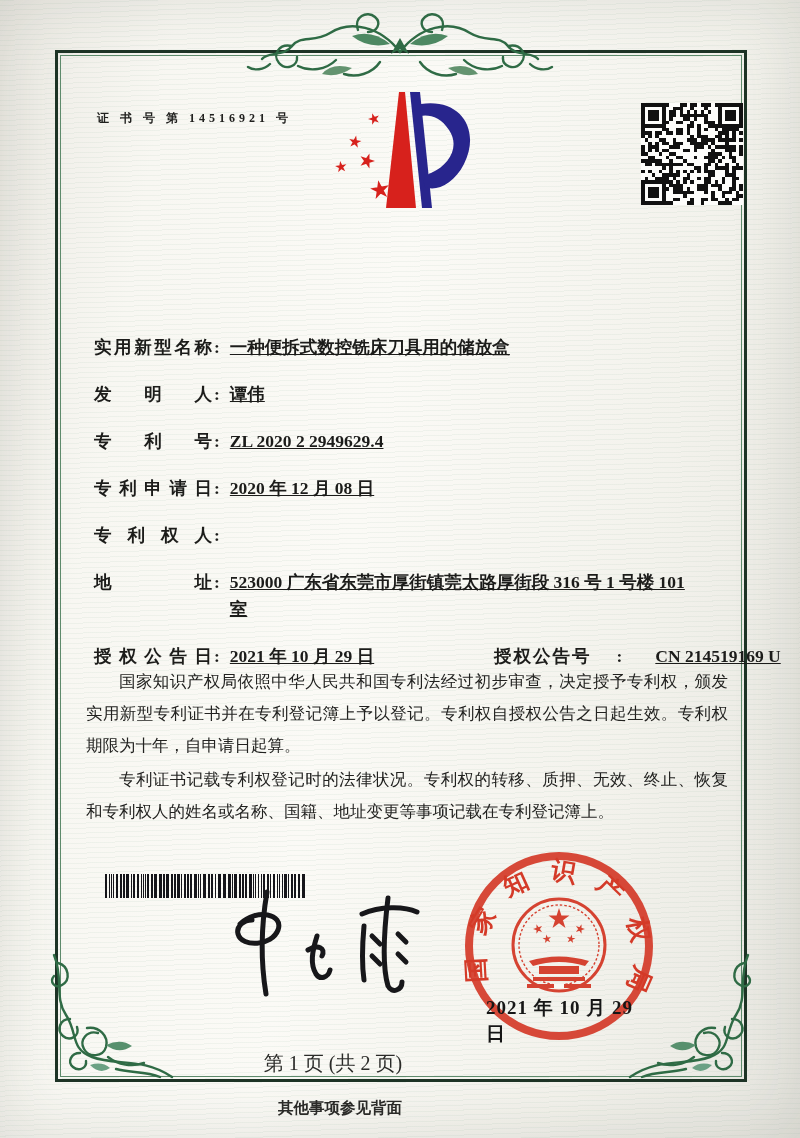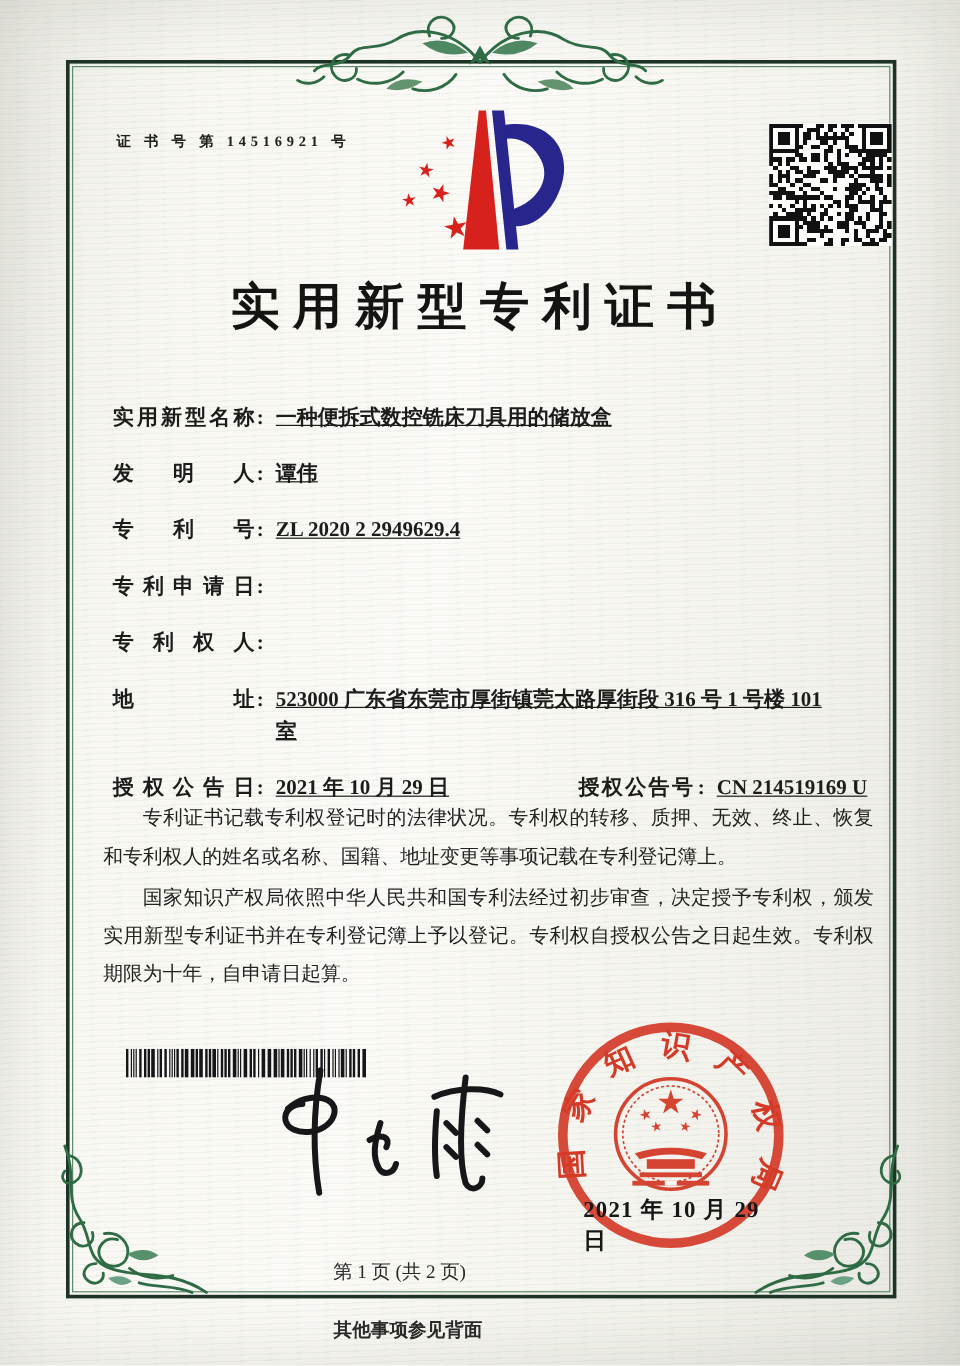--- a/index.html
+++ b/index.html
@@ -35,21 +35,21 @@
   .title { position:absolute; left:0; top:228px; width:800px; text-align:center;
            font-size:41px; font-weight:700; letter-spacing:11px; color:#141412; }
 
   .fields { position:absolute; left:74px; top:334px; width:664px;
             font-size:17.5px; font-weight:600; line-height:27px; }
   .frow { position:relative; display:flex; margin-bottom:20px;margin-left:20px; }
   .flabel { display:inline-block; width:118px; text-align:justify; text-align-last:justify; flex:none; }
   .fcolon { flex:none; margin:0 10px 0 2px; }
   .fvalue { flex:none; max-width:500px;text-decoration:underline; }
   .frow-address .fvalue { max-width:472px; }
-  .grant-right { position:absolute; left:388px; top:0; display:flex; }
+  .grant-right { position:absolute; left:400px; top:0; display:flex;gap:23px; }
   .grant-right .flabel { width:auto; text-align:left; text-align-last:auto; letter-spacing:2px; }
 
   .paragraphs { position:absolute; left:86px; top:666px; width:642px;
                 font-size:16.5px; line-height:32px; text-align:justify; color:#222220; }
   .paragraphs p { text-indent:2em; margin-bottom:2px; font-weight:500; }
 
   .barcode { position:absolute; left:105px; top:874px; width:202px; height:24px; fill:#15151a; }
 
   .signer { position:absolute; left:112px; top:928px; font-size:20px; font-weight:700;
             letter-spacing:5px; line-height:39px; color:#242422; }
@@ -57,21 +57,21 @@
   .signature { position:absolute; left:212px; top:886px; width:222px; height:116px;
                fill:none; stroke:#17171a; stroke-width:5; stroke-linecap:round; stroke-linejoin:round; }
 
   .seal { position:absolute; left:457px; top:845px; width:205px; height:205px; }
   .seal-ring-text { font-size:25px; font-weight:700; letter-spacing:20px;
                     fill:var(--seal_red,#d43a28); font-family:"Liberation Serif","DejaVu Serif",serif; }
   .seal-date { position:absolute; left:486px; top:995px; width:170px;
                font-size:19px; font-weight:700; letter-spacing:1px; color:#161616; }
 
   .page-label { position:absolute; left:233px; top:1050px; width:200px; text-align:center;
-                font-size:16px; color:#2a2a28; }
+                font-size:20px; color:#2a2a28; }
   .back-note  { position:absolute; left:140px; top:1098px; width:400px; text-align:center;
                 font-size:15.5px; font-weight:600; color:#2a2a28; }
 </style>
 </head>
 <body>
 
 <div class="page">
   <div class="texture"></div>
 
   <div class="frame"></div>
@@ -458,41 +458,41 @@
       <rect x="17" y="28" width="1" height="1"></rect>
       <rect x="22" y="28" width="1" height="1"></rect>
       <rect x="23" y="28" width="1" height="1"></rect>
       <rect x="24" y="28" width="1" height="1"></rect>
       <rect x="25" y="28" width="1" height="1"></rect>
       <path d="M0 0h7v7h-7z M1 1h5v5h-5z M2 2h3v3h-3z" fill-rule="evenodd"></path>
       <path d="M22 0h7v7h-7z M23 1h5v5h-5z M24 2h3v3h-3z" fill-rule="evenodd"></path>
       <path d="M0 22h7v7h-7z M1 23h5v5h-5z M2 24h3v3h-3z" fill-rule="evenodd"></path>
     </svg>
 
-  <div class="title">实用新型专利证书</div>
 
   <div class="fields">
     <div class="frow">
       <span class="flabel">实用新型名称</span>
         <span class="fcolon">:</span>
       <span class="fvalue">一种便拆式数控铣床刀具用的储放盒</span>
     </div>
     <div class="frow">
       <span class="flabel">发明人</span>
         <span class="fcolon">:</span>
       <span class="fvalue">谭伟</span>
     </div>
     <div class="frow">
       <span class="flabel">专利号</span>
         <span class="fcolon">:</span>
       <span class="fvalue">ZL 2020 2 2949629.4</span>
     </div>
     <div class="frow">
       <span class="flabel">专利申请日</span>
         <span class="fcolon">:</span>
+      <span class="fvalue">2020 年 12 月 08 日</span>
     </div>
     <div class="frow">
       <span class="flabel">专利权人</span>
         <span class="fcolon">:</span>
     </div>
     <div class="frow frow-address">
       <span class="flabel">地址</span>
         <span class="fcolon">:</span>
       <span class="fvalue">523000 广东省东莞市厚街镇莞太路厚街段 316 号 1 号楼 101 室</span>
     </div>
@@ -502,22 +502,22 @@
       <span class="fvalue">2021 年 10 月 29 日</span>
       <span class="grant-right">
         <span class="flabel">授权公告号</span>
           <span class="fcolon">:</span>
         <span class="fvalue">CN 214519169 U</span>
       </span>
     </div>
   </div>
 
   <div class="paragraphs">
+    <p>国家知识产权局依照中华人民共和国专利法经过初步审查，决定授予专利权，颁发实用新型专利证书并在专利登记簿上予以登记。专利权自授权公告之日起生效。专利权期限为十年，自申请日起算。</p>
     <p>专利证书记载专利权登记时的法律状况。专利权的转移、质押、无效、终止、恢复和专利权人的姓名或名称、国籍、地址变更等事项记载在专利登记簿上。</p>
-    <p>国家知识产权局依照中华人民共和国专利法经过初步审查，决定授予专利权，颁发实用新型专利证书并在专利登记簿上予以登记。专利权自授权公告之日起生效。专利权期限为十年，自申请日起算。</p>
   </div>
 
   <svg class="barcode" id="barcode" viewBox="0 0 202 24">
       <rect x="0" y="0" width="2" height="24"></rect>
       <rect x="4" y="0" width="1" height="24"></rect>
       <rect x="6" y="0" width="1" height="24"></rect>
       <rect x="8" y="0" width="1" height="24"></rect>
       <rect x="11" y="0" width="2" height="24"></rect>
       <rect x="15" y="0" width="2" height="24"></rect>
       <rect x="18" y="0" width="2" height="24"></rect>

